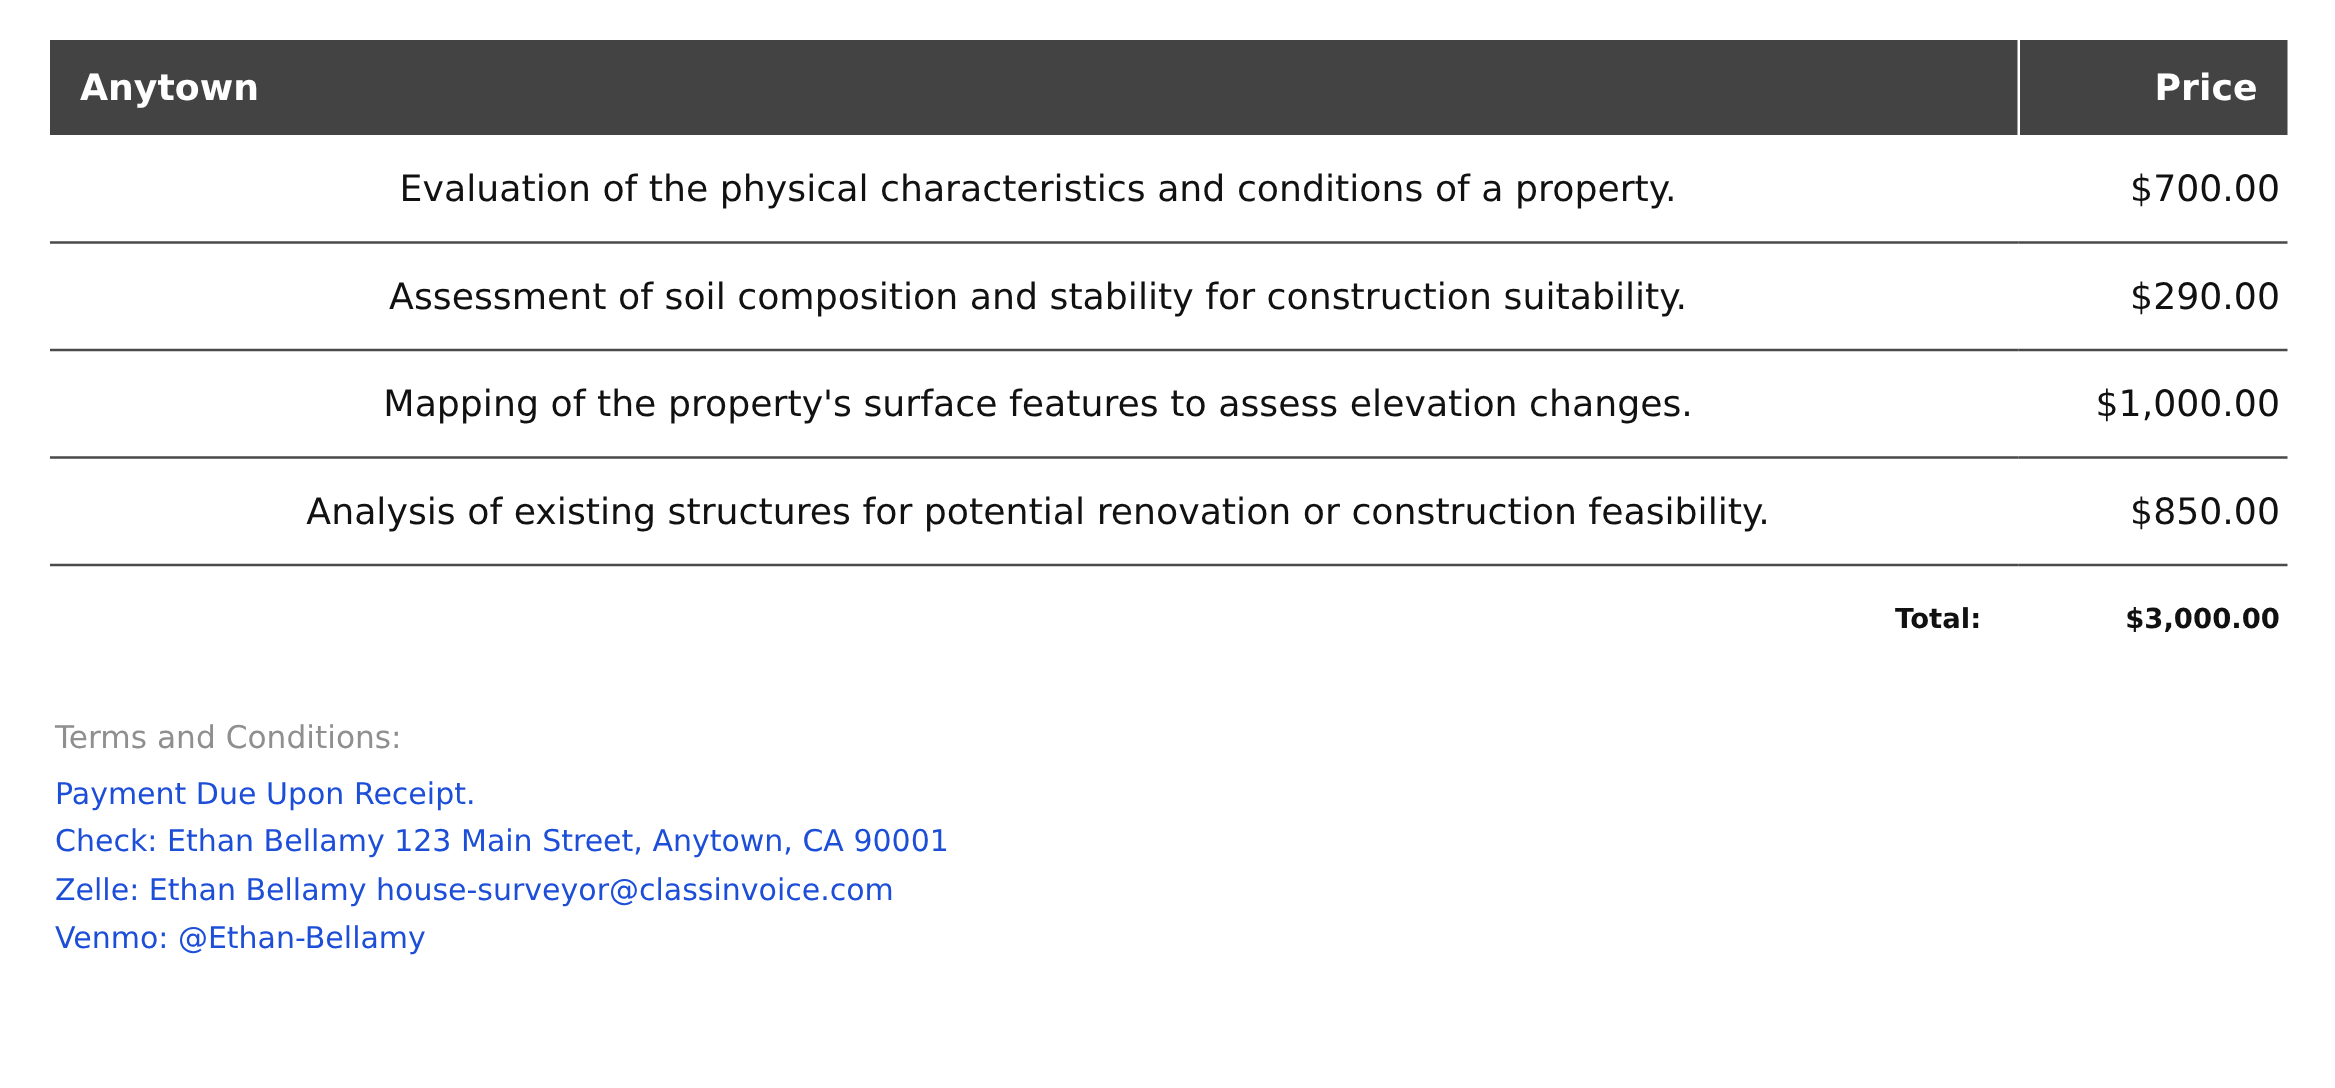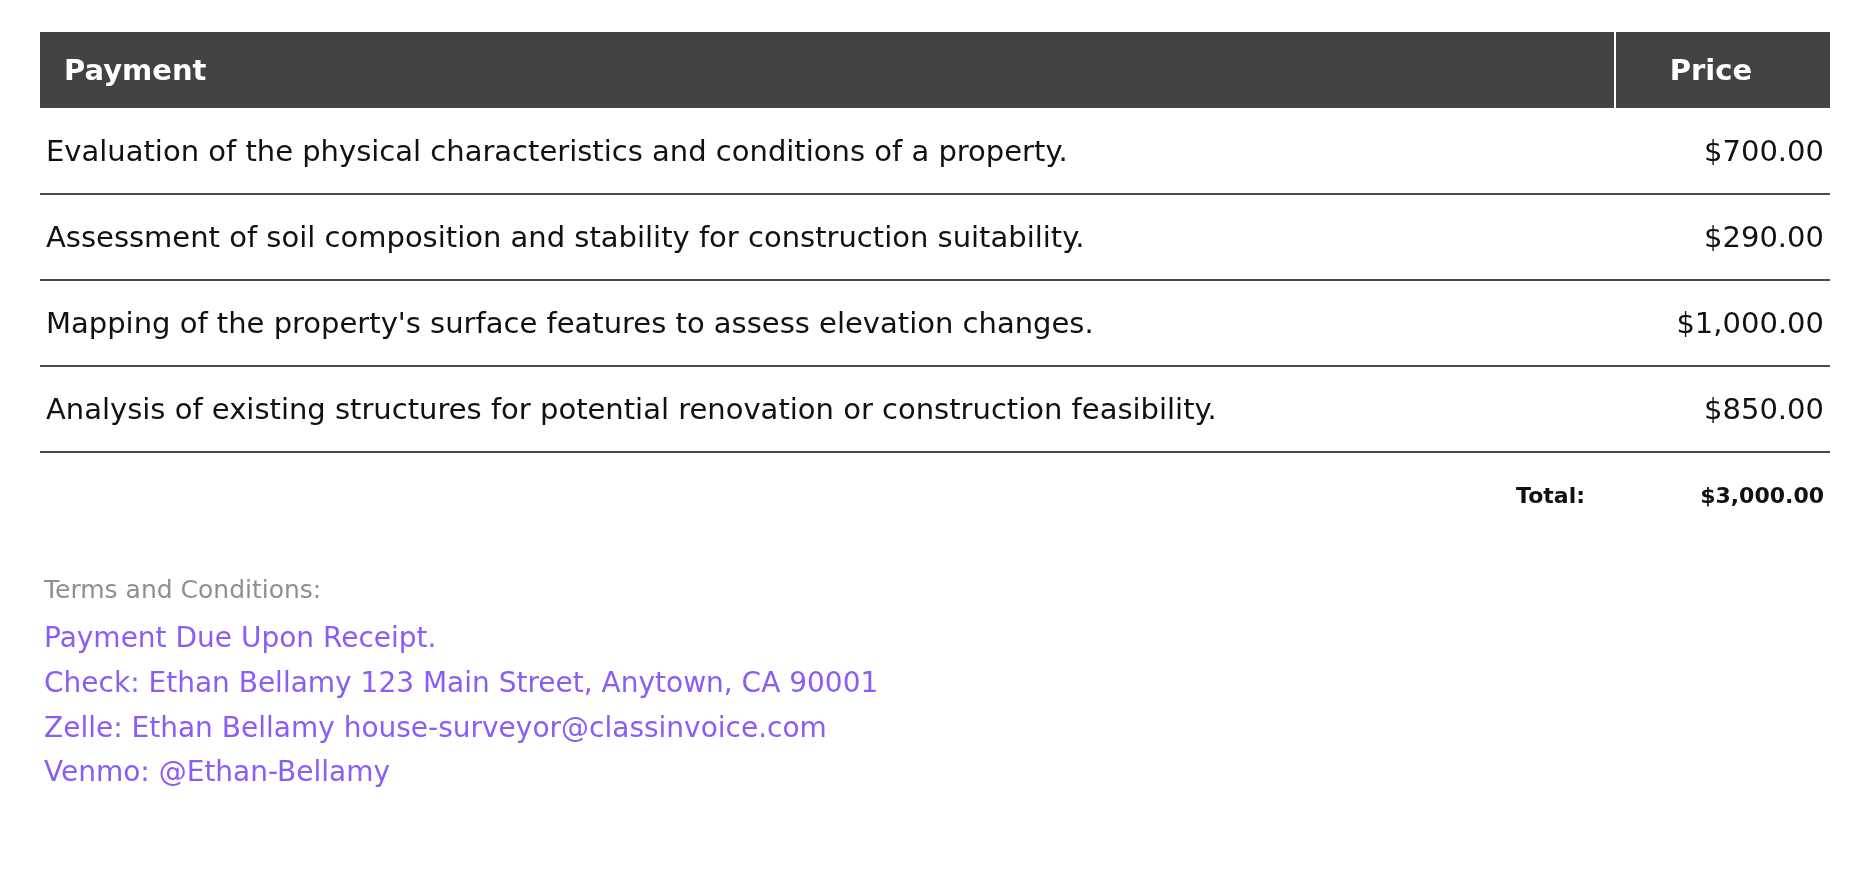--- a/index.html
+++ b/index.html
@@ -43,39 +43,39 @@
     text-align: left;
     font-size: 29px;
     font-weight: bold;
     height: 76px;
     padding-left: 24px;
     box-sizing: border-box;
     border-right: 2px solid #ffffff;
   }
   th.col-price {
     color: #ffffff;
-    text-align: center;
+    text-align: right;
     font-size: 29px;
     font-weight: bold;
     height: 76px;
     padding-right: 24px;
     box-sizing: border-box;
   }
 
   tbody tr {
     border-bottom: 2px solid #4a4a4a;
   }
   tbody td {
     height: 86px;
     font-size: 29px;
     font-weight: normal;
     color: #111111;
   }
   td.service-cell {
-    text-align: left;
+    text-align: center;
     padding-left: 6px;
     box-sizing: border-box;
   }
   td.price-cell {
     text-align: right;
     padding-right: 6px;
     box-sizing: border-box;
     white-space: nowrap;
     margin-top: 40px;
   }
@@ -97,35 +97,35 @@
   .terms {
     margin-top: 38px;
     padding-left: 4px;
   }
   .terms-title {
     font-size: 25px;
     color: #8f8f8f;
     margin-bottom: 12px;
   }
   .terms-line {
-    font-size: 28px;
-    color: #8b5cf6;
+    font-size: 24px;
+    color: #1d4ed8;
     line-height: 1.6;
     white-space: pre;
   }
 </style>
 </head>
 <body>
 
 <div class="page">
 
   <table class="invoice-table">
     <thead>
       <tr>
-        <th class="col-services">Payment</th>
+        <th class="col-services">Anytown</th>
         <th class="col-price">Price</th>
       </tr>
     </thead>
     <tbody>
       <tr>
         <td class="service-cell">Evaluation of the physical characteristics and conditions of a property.</td>
         <td class="price-cell">$700.00</td>
       </tr>
       <tr>
         <td class="service-cell">Assessment of soil composition and stability for construction suitability.</td>

